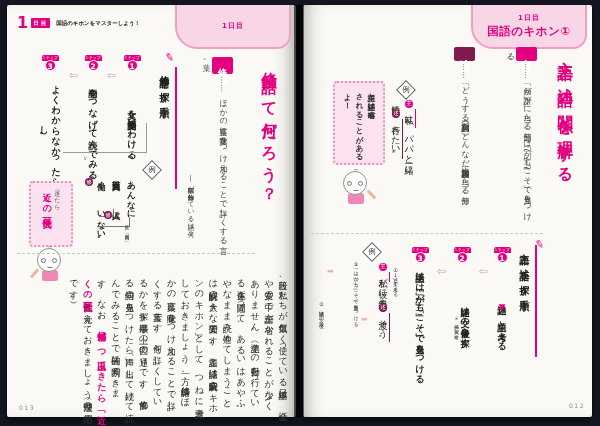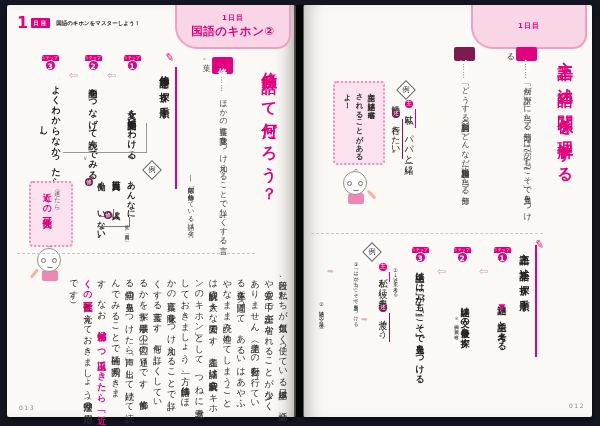--- a/index.html
+++ b/index.html
@@ -92,21 +92,20 @@
   <div class="page page-left">
 
     <div class="hdr abs" style="left:10px;top:10px;">
       <span class="hdr-num">1</span>
       <span class="hdr-unit">日目</span>
       <span class="hdr-tag">国語のキホンをマスターしよう！</span>
     </div>
 
     <div class="tab">
       <div class="tab-l1">1日目</div>
-      <div class="tab-l2">国語のキホン②</div>
     </div>
 
     <h1 class="vt page-title abs" style="left:250px;top:55px;height:200px;">修飾語って何だろう？</h1>
 
     <div class="vt term abs" style="left:170px;top:52px;width:56px;height:190px;">
       <span class="term-label bg-pk">修飾語</span><span class="leader">……</span><span class="term-def">ほかの言葉に意味をつけ加えることで詳しくする言葉。</span>
     </div>
 
     <span class="pencil abs" style="left:158px;top:46px;">✎</span>
     <div class="vt proc-h abs" style="left:150px;top:62px;height:122px;">修飾語を探す手順</div>
@@ -180,20 +179,21 @@
       <span>普段、私たちが何気なく使っている日本語は、会話や文章の中で主語が省かれることが少なくありません。主語〈その行動を行っている主体〉を間違って、あるいはあやふやなまま読み進めてしまうことは誤読解の大きな要因です。主語と述語は文章読解の「キホンのキホン」として、つねに意識しておきましょう。一方、修飾語はほかの言葉に意味をつけ加えることで詳しくする言葉です。何を詳しくしているかを探す手順は上の図の通りです。修飾する語句の見当をつけたら「声」に出して続けて読んでみることで的確に判断できます。なお、</span><span class="hl">候補が2つ以上出てきたら、「近くの可能性大」</span><span>と覚えておきましょう（整理法の応用です）。</span>
     </div>
 
     <div class="pnum abs" style="left:12px;top:399px;">013</div>
   </div>
 
   <div class="page page-right">
 
     <div class="tab">
       <div class="tab-l1">1日目</div>
+      <div class="tab-l2">国語のキホン①</div>
     </div>
 
     <h1 class="vt page-title abs" style="left:250px;top:44px;height:235px;">主語と述語の関係を理解する</h1>
 
     <div class="vt term abs" style="left:172px;top:42px;width:62px;height:182px;">
       <span class="term-label bg-pk">主語</span><span class="leader">……</span><span class="term-def">「何が」「誰が」に当たる部分。「〜は」「〜が」「〜も」「〜こそ」で見当をつける。</span>
     </div>
 
     <div class="vt term abs" style="left:116px;top:42px;width:56px;height:182px;">
       <span class="term-label bg-dk">述語</span><span class="leader">……</span><span class="term-def">「どうする（動詞）」「何（名詞）だ」「どんなだ（形容詞・形容動詞）」に当たる部分。</span>

